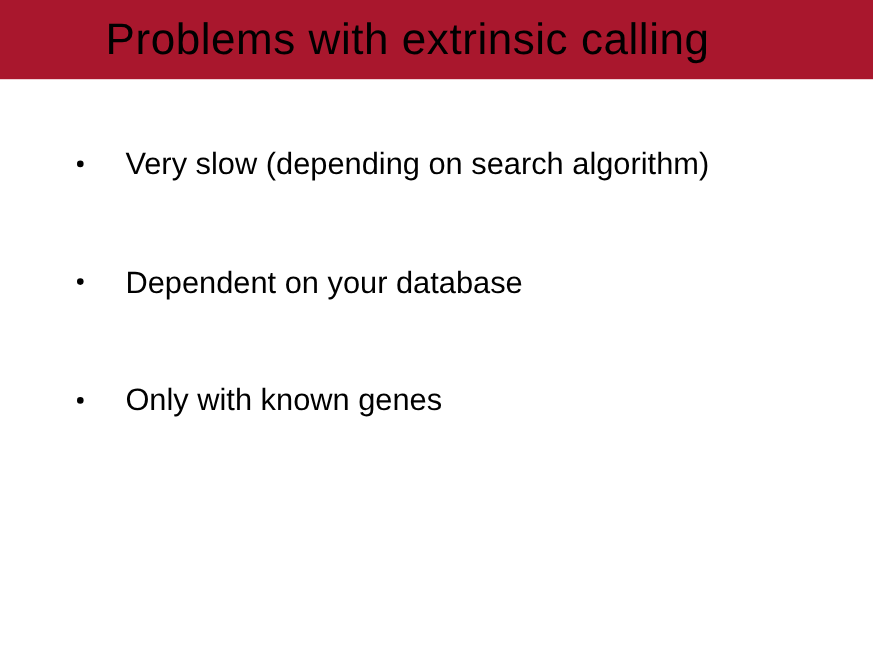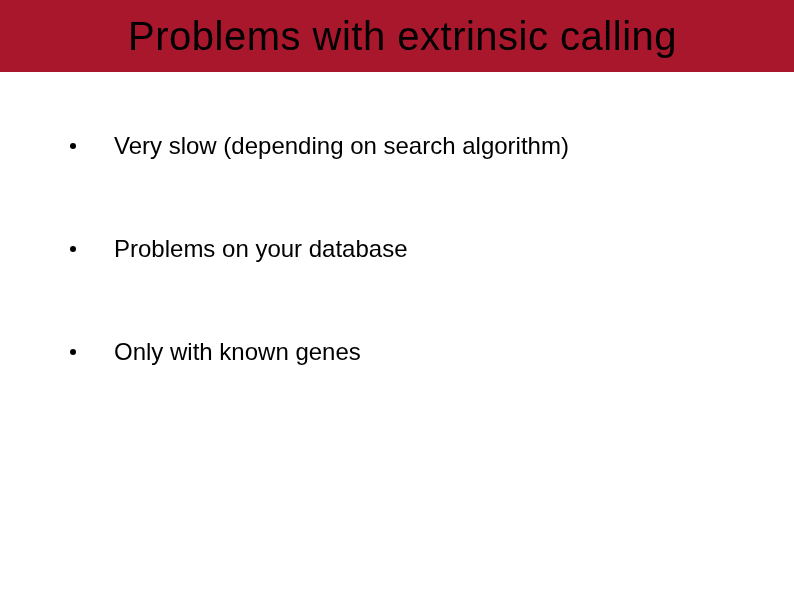--- a/index.html
+++ b/index.html
@@ -24,58 +24,57 @@
     align-items: center;
     padding-left: 96px;
     box-sizing: border-box;
   }
   .title-text {
     color: #000000;
     font-size: 40px;
     font-weight: 400;
     letter-spacing: 0.5px;
     white-space: nowrap;
-    margin-left: 32px;
   }
   .content {
     padding: 60px 0 0 70px;
   }
   .bullet-row {
     display: flex;
     align-items: center;
     margin-bottom: 74px;
   }
   .bullet-dot {
     width: 6px;
     height: 6px;
     background: #000;
     border-radius: 50%;
     margin-right: 38px;
     flex-shrink: 0;
   }
   .bullet-text {
     color: #000;
-    font-size: 24px;
+    font-size: 28px;
     line-height: 1.2;
   }
 </style>
 </head>
 <body>
 
 <div class="slide">
   <div class="title-bar">
     <div class="title-text">Problems with extrinsic calling</div>
   </div>
   <div class="content">
     <div class="bullet-row">
       <div class="bullet-dot"></div>
       <div class="bullet-text">Very slow (depending on search algorithm)</div>
     </div>
     <div class="bullet-row">
       <div class="bullet-dot"></div>
-      <div class="bullet-text">Problems on your database</div>
+      <div class="bullet-text">Dependent on your database</div>
     </div>
     <div class="bullet-row">
       <div class="bullet-dot"></div>
       <div class="bullet-text">Only with known genes</div>
     </div>
   </div>
 </div>
 
 </body></html>

